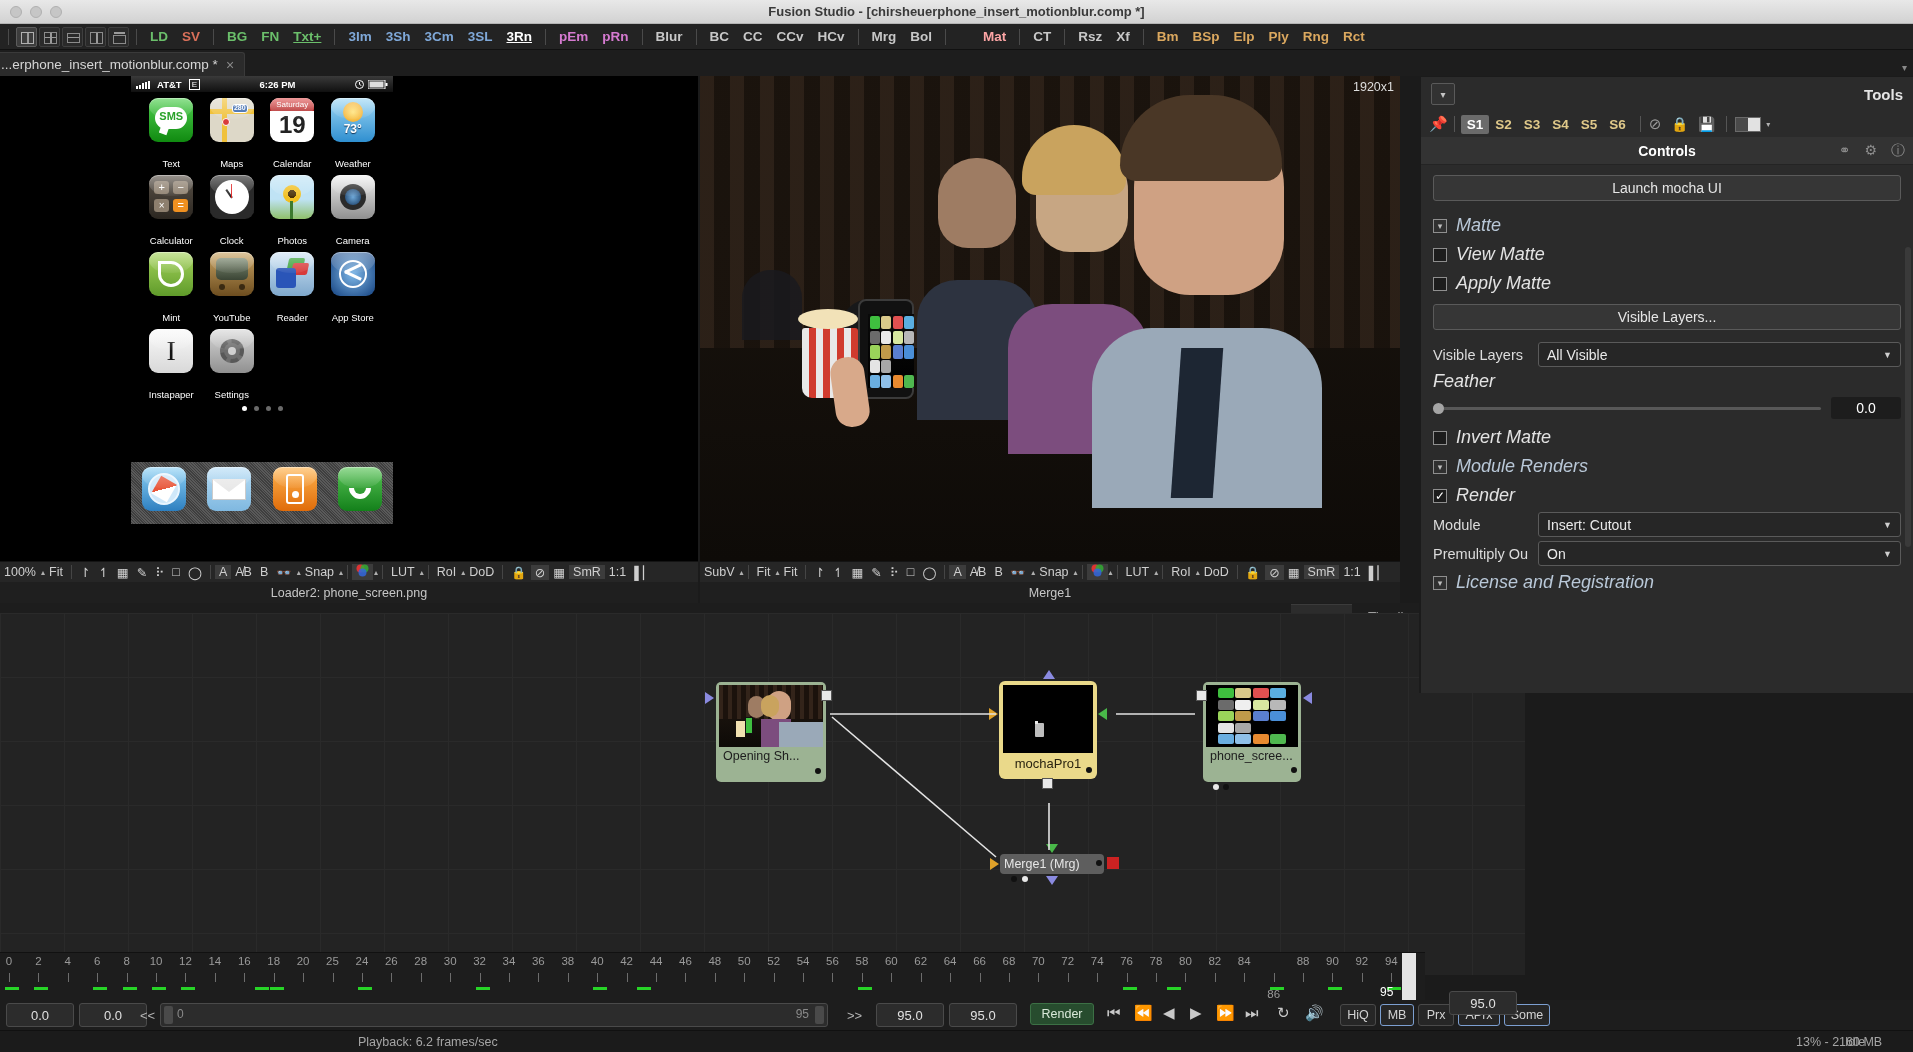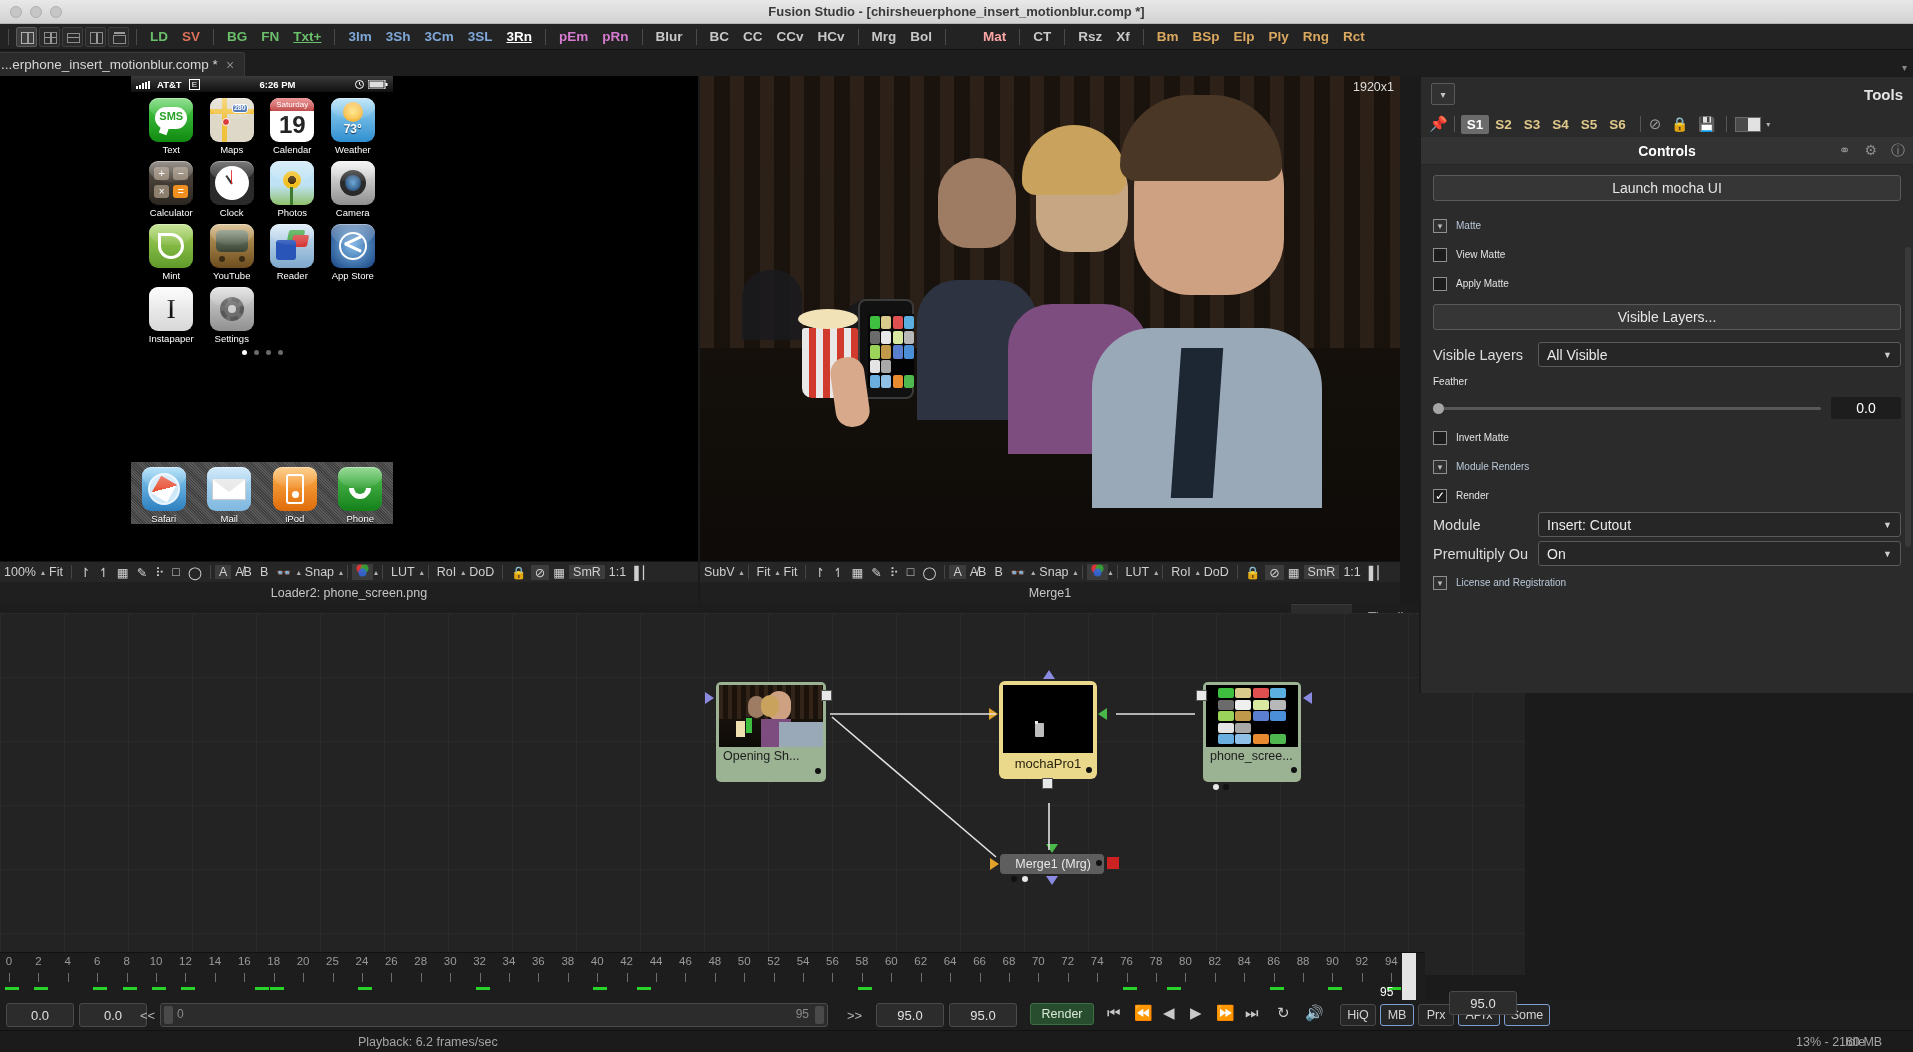--- a/index.html
+++ b/index.html
@@ -74,21 +74,21 @@
     background:#000; overflow:hidden;
   }
   #ip-status{ height:16px; background:linear-gradient(#3a3a3a,#101010); display:flex; align-items:center;
     color:#fff; font-size:9.5px; padding:0 5px; }
   .ip-grid{ display:grid; grid-template-columns:repeat(4,1fr); padding:6px 10px 0 10px; row-gap:6px;}
   .ip-app{ display:flex; flex-direction:column; align-items:center; }
   .ip-icon{ width:44px;height:44px;border-radius:9px; position:relative; overflow:hidden;
     box-shadow:inset 0 1px 0 rgba(255,255,255,.35); }
   .ip-icon::after{content:"";position:absolute;left:0;top:0;right:0;height:48%;
     background:linear-gradient(rgba(255,255,255,.38),rgba(255,255,255,.05)); border-radius:9px 9px 50% 50%/9px 9px 14px 14px;}
-  .ip-lbl{ color:#fff; font-size:9.5px; margin-top:2px; text-shadow:0 1px 1px #000; }
+  .ip-lbl{ color:#fff; font-size:9.5px; margin-top:16px; text-shadow:0 1px 1px #000; }
   .ip-dots{ display:flex; gap:7px; justify-content:center; margin-top:6px;}
   .ip-dots i{ width:5px;height:5px;border-radius:50%;background:#6a6a6a;display:block;}
   .ip-dots i.on{ background:#fff;}
   .ip-dock{ position:absolute;left:0;right:0;bottom:0;height:62px;
     background:repeating-linear-gradient(45deg,#5a5a5a 0 1px,#3f3f3f 1px 2px);
     display:flex; justify-content:space-around; align-items:flex-start; padding-top:5px;}
   
   .movie{ position:absolute; inset:0; overflow:hidden; }
   
   #worktabs{ height:28px; background:#1d1d1d; display:flex; align-items:center;
@@ -101,21 +101,21 @@
     background-image:linear-gradient(#2a2a2a 1px,transparent 1px),linear-gradient(90deg,#2a2a2a 1px,transparent 1px);
     background-size:64px 64px; }
   .node{ position:absolute; border-radius:5px; }
   .node.img{ background:#9cb393; padding:3px 3px 0 3px; }
   .node.img .thumb{ width:100%; height:62px; background:#222; overflow:hidden; position:relative;}
   .node.img .cap{ font-size:12.5px; color:#1d1d1d; text-align:left; padding:2px 4px 3px 4px; }
   .node.mocha{ background:#ead98a; border-radius:6px; padding:4px;}
   .node.mocha .thumb{ width:100%; height:68px; background:#000; position:relative;}
   .node.mocha .cap{ font-size:13px; color:#2a2410; text-align:center; padding:3px 0 2px 0;}
   .node.merge{ background:#5e5e5e; border-radius:4px; display:flex; align-items:center;
-     justify-content:flex-end; font-size:12.5px; color:#e6e6e6; padding:2px 13px; }
+     justify-content:flex-start; font-size:12.5px; color:#e6e6e6; padding:2px 4px; }
   .port-tri{ position:absolute; width:0;height:0; }
   .dot{ position:absolute; width:6px;height:6px;border-radius:50%; background:#111;}
   .sq{ position:absolute; width:11px;height:11px;background:#e8e8e8;border:1px solid #555;}
   
   #ruler{ position:absolute; left:0; bottom:52px; width:1425px; height:48px; background:#1d1d1d;
      border-top:1px solid #111;}
   #ruler .tick{ position:absolute; top:20px; width:1px;height:9px;background:#6d6d6d;}
   #ruler .num{ position:absolute; top:2px; font-size:11.5px; color:#9a9a9a; transform:translateX(-50%);}
   #ruler .keyline{ position:absolute; top:34px; height:3px; background:#27d427; }
   #playhead{ position:absolute; top:0; width:14px; height:48px; background:#e4e4e4; }
@@ -150,21 +150,21 @@
      font-weight:bold; color:#fff;}
   #ctrlhdr .icons{ position:absolute; right:8px; display:flex; gap:14px; color:#8d8d8d; font-size:14px;}
   #ctrlbody{ padding:10px 12px 0 12px; }
   .btn-wide{ display:block; width:100%; height:26px; line-height:24px; text-align:center;
      background:#363636; border:1px solid #5a5a5a; border-radius:3px; color:#e6e6e6; font-size:14px;
      margin-bottom:10px;}
   .crow{ display:flex; align-items:center; height:29px; }
   .cbox{ width:14px;height:14px;border:1px solid #8f8f8f; background:#1c1c1c; margin-right:9px;
      display:inline-flex; align-items:center; justify-content:center; color:#fff; font-size:12px;}
   .cbox.chev{ background:#303030; color:#bdbdbd; font-size:9px;}
-  .clabel{ font-size:10px; color:#e3e3e3;}
+  .clabel{ font-size:18px; color:#e3e3e3;font-style:italic;}
   .clabel.grp{ color:#b9c8d8;}
   .lblcol{ width:105px; font-size:14.5px; color:#dcdcdc;}
   .dd{ flex:1; height:25px; background:#262626; border:1px solid #5a5a5a; border-radius:3px;
      display:flex; align-items:center; padding:0 8px; font-size:14px; color:#eaeaea; position:relative;}
   .dd .ar{ position:absolute; right:8px; color:#cfcfcf; font-size:9px;}
   .slrow{ display:flex; align-items:center; height:30px; gap:10px;}
   .track{ flex:1; height:3px; background:#585858; border-radius:2px; position:relative;}
   .knob{ position:absolute; left:0; top:-4px; width:11px;height:11px;border-radius:50%; background:#a5a5a5;}
   .valbox{ width:70px;height:22px;background:#1d1d1d; border-radius:3px; display:flex;
      align-items:center; justify-content:center; font-size:14px; color:#fff;}
@@ -830,21 +830,21 @@
     <span class="num" style="left: 1126.6px;">76</span>
     <span class="tick" style="left: 1156.01px;"></span>
     <span class="num" style="left: 1156.01px;">78</span>
     <span class="tick" style="left: 1185.42px;"></span>
     <span class="num" style="left: 1185.42px;">80</span>
     <span class="tick" style="left: 1214.83px;"></span>
     <span class="num" style="left: 1214.83px;">82</span>
     <span class="tick" style="left: 1244.24px;"></span>
     <span class="num" style="left: 1244.24px;">84</span>
     <span class="tick" style="left: 1273.65px;"></span>
-    <span class="num" style="left: 1273.65px;">86</span>
+    <span class="num" style="left: 1273.65px; margin-top: 33px;">86</span>
     <span class="tick" style="left: 1303.06px;"></span>
     <span class="num" style="left: 1303.06px;">88</span>
     <span class="tick" style="left: 1332.47px;"></span>
     <span class="num" style="left: 1332.47px;">90</span>
     <span class="tick" style="left: 1361.88px;"></span>
     <span class="num" style="left: 1361.88px;">92</span>
     <span class="tick" style="left: 1391.29px;"></span>
     <span class="num" style="left: 1391.29px;">94</span>
     <span class="keyline" style="left: 5px; width: 14px;"></span>
     <span class="keyline" style="left: 34.4105px; width: 14px;"></span>

